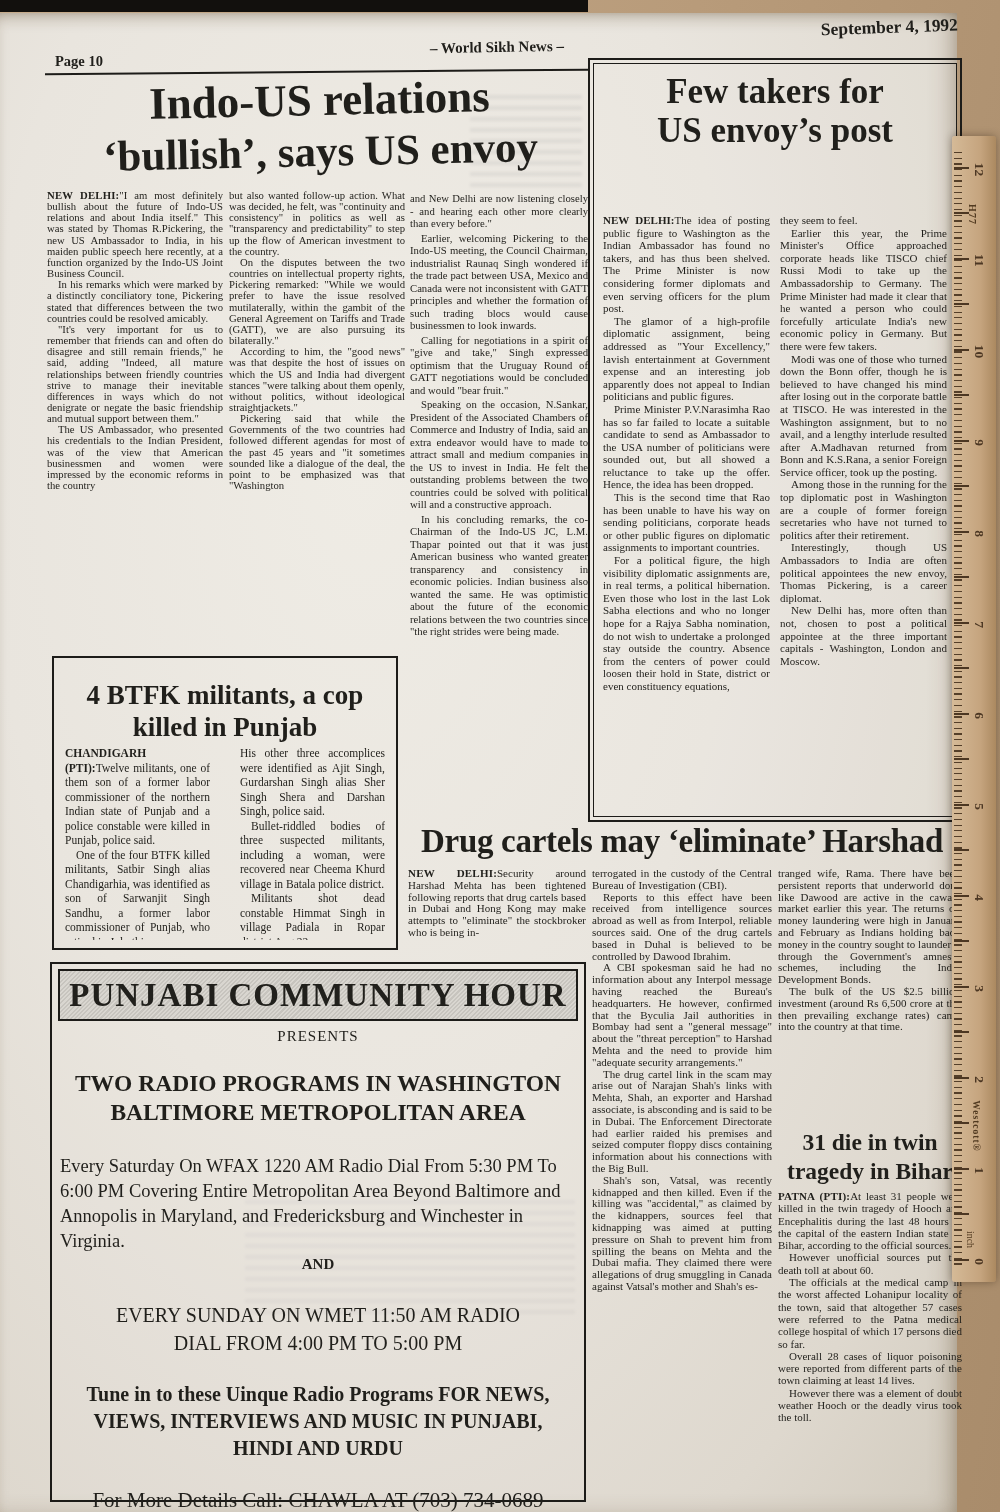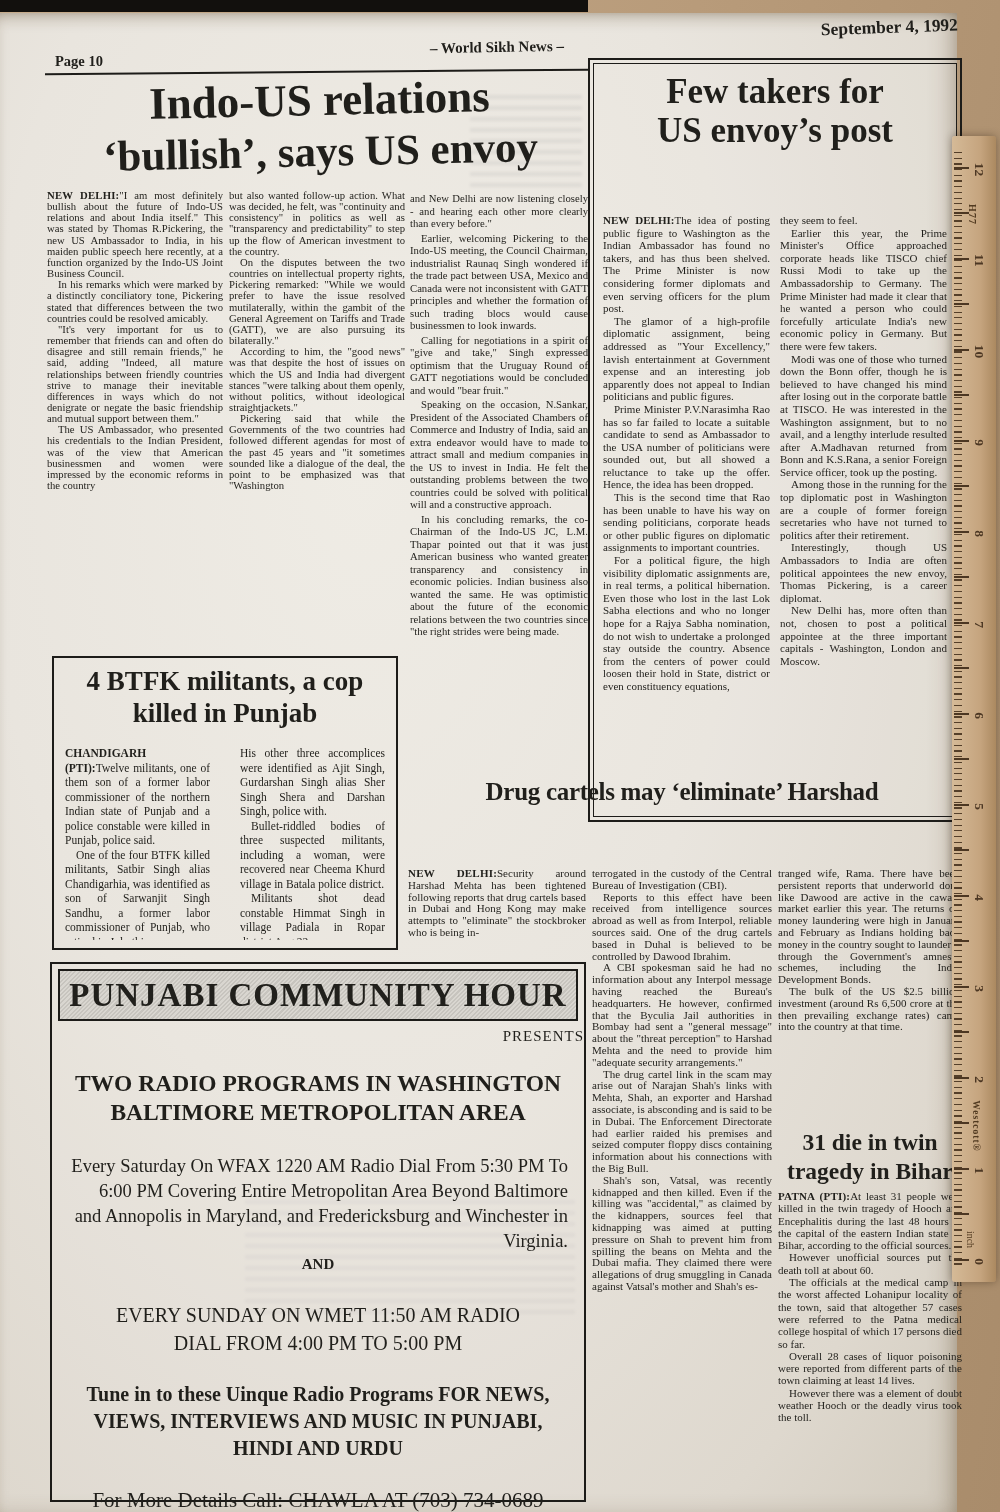--- a/index.html
+++ b/index.html
@@ -45,41 +45,41 @@
   .box-few .inner{position:absolute;inset:3px;border:1.2px solid #1d1c19;}
   .h-few{margin-top:8px;text-align:center;font-weight:700;font-size:35px;line-height:1.12;}
   .few-cols{position:absolute;left:9px;right:9px;top:150px;bottom:6px;display:flex;gap:10px;}
   .few-cols .fc{flex:1;overflow:hidden;text-align:justify;}
   .few-cols .fc p{margin:0;text-indent:11px;}
   .few-cols .fc p:first-child{text-indent:0;}
 
   
   .box-btfk{position:absolute;left:52px;top:656px;width:346px;height:294px;
             border:2px solid #1d1c19;box-sizing:border-box;}
-  .h-btfk{margin-top:7px;text-align:center;font-weight:700;font-size:27px;line-height:1.2;}
+  .h-btfk{margin-top:21px;text-align:center;font-weight:700;font-size:27px;line-height:1.2;}
   .btfk-cols{position:absolute;left:11px;right:11px;top:88px;bottom:8px;display:flex;gap:30px;}
   .btfk-cols .fc{flex:1;overflow:hidden;text-align:justify;}
   .btfk-cols .fc p{margin:0;text-indent:11px;}
   .btfk-cols .fc p:first-child{text-indent:0;}
 
   
-  .h-har{position:absolute;left:404px;top:778px;width:556px;text-align:center;
-         font-weight:700;font-size:25px;letter-spacing:-.3px;}
+  .h-har{position:absolute;left:404px;top:823px;width:556px;text-align:center;
+         font-weight:700;font-size:33px;letter-spacing:-.3px;}
   .h-bihar{position:absolute;left:778px;top:1128px;width:184px;text-align:center;
            font-weight:700;font-size:23.5px;line-height:1.25;}
 
   
   .box-ad{position:absolute;left:50px;top:962px;width:536px;height:540px;
           border:2.5px solid #1c1b18;box-sizing:border-box;background:rgba(255,255,255,.05);}
   .ad-title{margin:5px 6px 0;border:2.5px solid #1c1b18;height:48px;line-height:48px;overflow:hidden;
             text-align:center;font-size:33px;font-weight:700;letter-spacing:1px;color:#21201c;
             background:repeating-linear-gradient(135deg,#d9d6d0 0 1.5px,#c7c4be 1.5px 3px);}
-  .ad-presents{margin-top:7px;text-align:right;font-size:15px;letter-spacing:1px;}
+  .ad-presents{margin-top:7px;text-align:center;font-size:15px;letter-spacing:1px;}
   .ad-program{margin-top:24px;padding:0 6px;text-align:center;font-size:23.5px;font-weight:700;line-height:1.25;}
-  .ad-sat{margin-top:26px;padding:0 16px;text-align:right;font-size:18.5px;line-height:1.35;}
+  .ad-sat{margin-top:26px;padding:0 8px;text-align:left;font-size:18.5px;line-height:1.35;}
   .ad-and{margin-top:2px;text-align:center;font-size:15px;font-weight:700;}
   .ad-sun{margin-top:28px;padding:0 59px;text-align:center;font-size:20px;line-height:1.4;}
   .ad-tune{margin-top:24px;padding:0 25px;text-align:center;font-size:20px;font-weight:700;line-height:1.35;}
   .ad-contact{margin-top:26px;text-align:center;font-size:21px;}
 
   
   .ruler{position:absolute;left:952px;top:136px;width:44px;height:1146px;overflow:hidden;
          background:linear-gradient(90deg,#d5ba97 0%,#c5a47e 65%,#ab8960 100%);
          border-radius:3px;box-shadow:0 0 8px rgba(40,25,10,.4);}
   .rticks{position:absolute;left:2px;top:16px;bottom:16px;width:8px;
@@ -168,21 +168,21 @@
     <div class="h-btfk">
       <div>4 BTFK militants, a cop</div>
       <div>killed in Punjab</div>
     </div>
     <div class="btfk-cols">
       <div class="fc t-btfk">
           <p><b>CHANDIGARH (PTI):</b>Twelve militants, one of them son of a former labor commissioner of the northern Indian state of Punjab and a police constable were killed in Punjab, police said.</p>
           <p>One of the four BTFK killed militants, Satbir Singh alias Chandigarhia, was identified as son of Sarwanjit Singh Sandhu, a former labor commissioner of Punjab, who retired in July this year.</p>
         </div>
       <div class="fc t-btfk">
-          <p>His other three accomplices were identified as Ajit Singh, Gurdarshan Singh alias Sher Singh Shera and Darshan Singh, police with.</p>
+          <p>His other three accomplices were identified as Ajit Singh, Gurdarshan Singh alias Sher Singh Shera and Darshan Singh, police said.</p>
           <p>Bullet-riddled bodies of three suspected militants, including a woman, were recovered near Cheema Khurd village in Batala police district.</p>
           <p>Militants shot dead constable Himmat Singh in village Padiala in Ropar district Aug.22.</p>
         </div>
     </div>
   </div>
 
   <div class="h-har">Drug cartels may ‘eliminate’ Harshad</div>
   <div class="col t-har" style="left:408px;top:868px;width:178px;height:90px;">
       <p><b>NEW DELHI:</b>Security around Harshad Mehta has been tightened following reports that drug cartels based in Dubai and Hong Kong may make attempts to "eliminate" the stockbroker who is being in-</p>
     </div>

